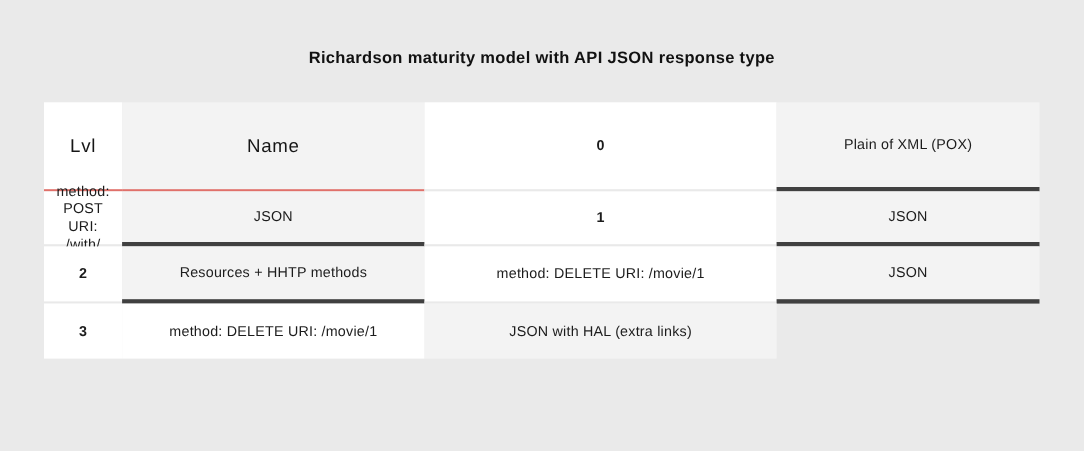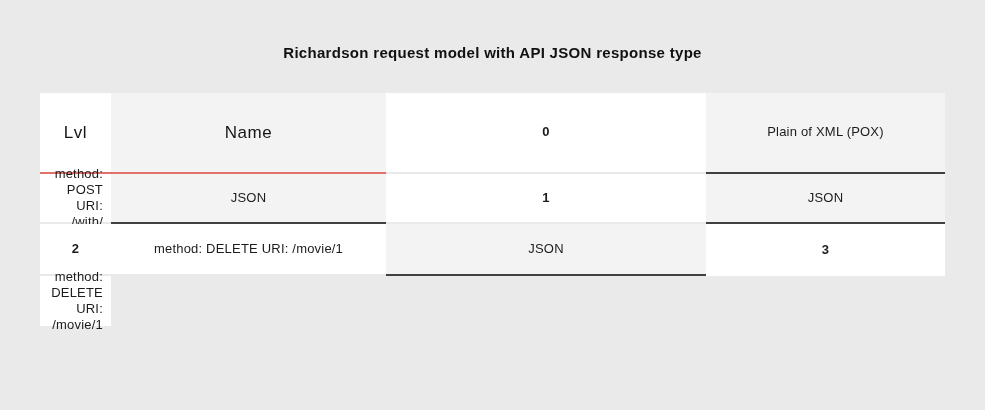--- a/index.html
+++ b/index.html
@@ -32,61 +32,63 @@
     top: 93px;
     width: 905px;
     display: grid;
     grid-template-columns: 71px 275px 320px 239px;
     grid-template-rows: 81px 50px 52px 50px 50px;
   }
   .cell {
     display: flex;
     align-items: center;
     justify-content: center;
-    text-align: right;
+    text-align: center;
     box-sizing: border-box;
   }
   .col-white { background: var(--col-white, #ffffff); }
   .col-gray  { background: var(--col-gray, #f3f3f3); }
   .hcell {
     font-size: 17px;
     font-weight: 500;
     letter-spacing: 0.6px;
     color: #161616;
     border-bottom: 2px solid var(--accent, #e0706a);
   }
   .dcell {
     font-size: 13px;
     letter-spacing: 0.2px;
     line-height: 1.25;
     white-space: pre-line;
     padding: 2px 8px;
   }
   .dcell.col-white { border-bottom: 2px solid #e9e9e9; }
-  .dcell.col-gray  { border-bottom: 2px solid #404040; }
+  .dcell.col-gray  { border-bottom: 4px solid #404040; }
   .dcell.last { border-bottom: none; }
   .lvl-num { font-weight: 700; }
 </style>
 </head>
 <body>
 
-<div class="page-title">Richardson request model with API JSON response type</div>
+<div class="page-title">Richardson maturity model with API JSON response type</div>
 
 <div class="maturity-table">
 
   <div class="cell hcell col-white">Lvl</div>
   <div class="cell hcell col-gray">Name</div>
 
   <div class="cell dcell col-white lvl-num">0</div>
   <div class="cell dcell col-gray">Plain of XML (POX)</div>
   <div class="cell dcell col-white">method: POST URI: /with/</div>
   <div class="cell dcell col-gray">JSON</div>
 
   <div class="cell dcell col-white lvl-num">1</div>
   <div class="cell dcell col-gray">JSON</div>
 
   <div class="cell dcell col-white lvl-num">2</div>
+  <div class="cell dcell col-gray">Resources + HHTP methods</div>
   <div class="cell dcell col-white">method: DELETE URI: /movie/1</div>
   <div class="cell dcell col-gray">JSON</div>
 
   <div class="cell dcell col-white lvl-num last">3</div>
   <div class="cell dcell col-white last">method: DELETE URI: /movie/1</div>
+  <div class="cell dcell col-gray last">JSON with HAL (extra links)</div>
 </div>
 
 </body></html>

